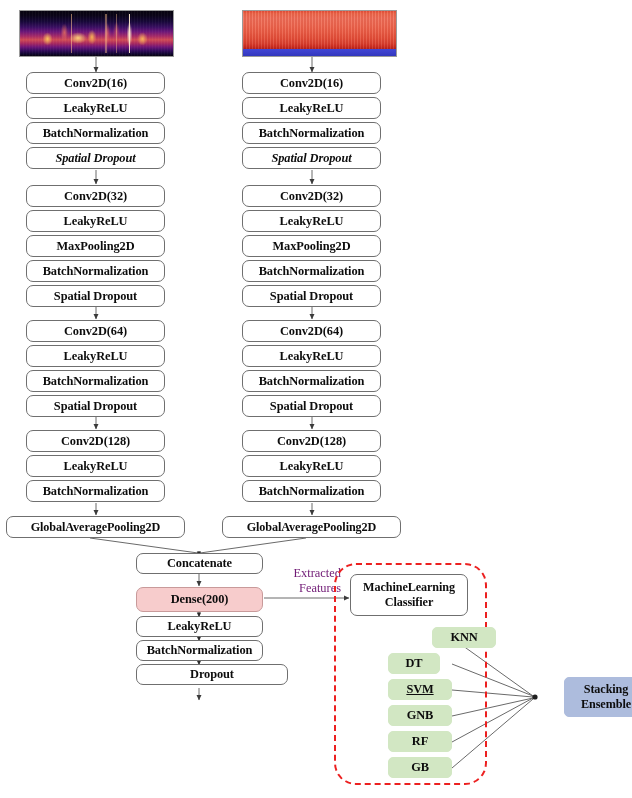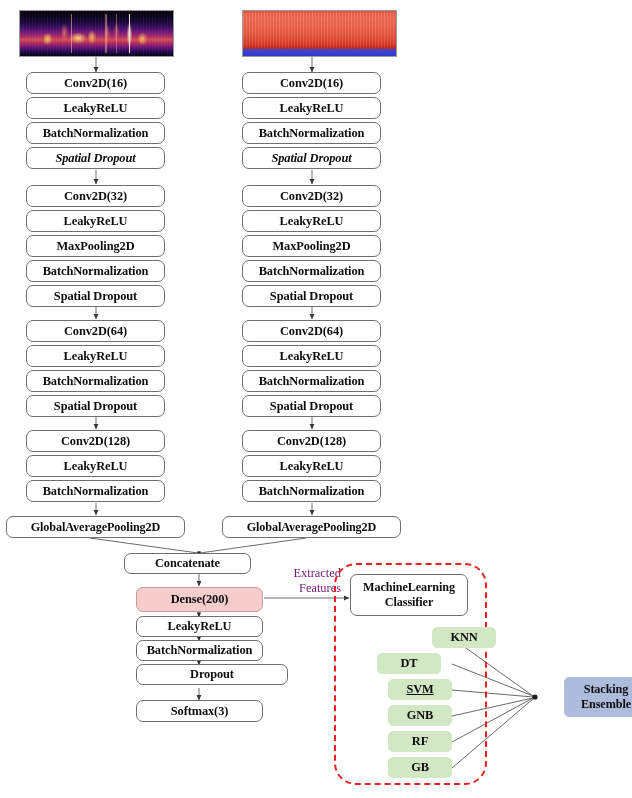--- a/index.html
+++ b/index.html
@@ -217,41 +217,40 @@
   <div class="box" style="left:242px;top:345px;width:139px;height:22px;">LeakyReLU</div>
   <div class="box" style="left:242px;top:370px;width:139px;height:22px;">BatchNormalization</div>
   <div class="box" style="left:242px;top:395px;width:139px;height:22px;">Spatial Dropout</div>
 
   <div class="box" style="left:242px;top:430px;width:139px;height:22px;">Conv2D(128)</div>
   <div class="box" style="left:242px;top:455px;width:139px;height:22px;">LeakyReLU</div>
   <div class="box" style="left:242px;top:480px;width:139px;height:22px;">BatchNormalization</div>
 
   <div class="box" style="left:222px;top:516px;width:179px;height:22px;font-size:12.2px;">GlobalAveragePooling2D</div>
 
-  <div class="box" style="left:124px;top:553px;width:127px;height:21px;">Concatenate</div>
+  <div class="box" style="left:136px;top:553px;width:127px;height:21px;">Concatenate</div>
   <div class="box pink" style="left:136px;top:587px;width:127px;height:25px;">Dense(200)</div>
   <div class="box" style="left:136px;top:616px;width:127px;height:21px;">LeakyReLU</div>
   <div class="box" style="left:136px;top:640px;width:127px;height:21px;">BatchNormalization</div>
   <div class="box" style="left:136px;top:664px;width:152px;height:21px;">Dropout</div>
-  <div class="box" style="left:136px;top:700px;width:127px;height:22px;">Softmax(3)</div>
 
   <div class="label" style="left:269px;top:566px;width:72px;">
     <div>Extracted</div>
     <div>Features</div>
   </div>
 
   <div class="dashed-region" style="left:334px;top:563px;width:153px;height:222px;"></div>
 
   <div class="box two-line" style="left:350px;top:574px;width:118px;height:42px;font-size:12.2px;">
     <span>MachineLearning</span>
     <span>Classifier</span>
   </div>
 
   <div class="box green" style="left:388px;top:627px;width:64px;height:21px;margin-left:44px;">KNN</div>
-  <div class="box green" style="left:377px;top:653px;width:64px;height:21px;">DT</div>
+  <div class="box green" style="left:388px;top:653px;width:52px;height:21px;">DT</div>
   <div class="box green" style="left:388px;top:679px;width:64px;height:21px;text-decoration:underline;">SVM</div>
   <div class="box green" style="left:388px;top:705px;width:64px;height:21px;">GNB</div>
   <div class="box green" style="left:388px;top:731px;width:64px;height:21px;">RF</div>
   <div class="box green" style="left:388px;top:757px;width:64px;height:21px;">GB</div>
 
   <div class="box blue" style="left:539px;top:677px;width:84px;height:40px;font-size:12.2px;">
     <span>Stacking</span>
     <span>Ensemble</span>
   </div>
 

